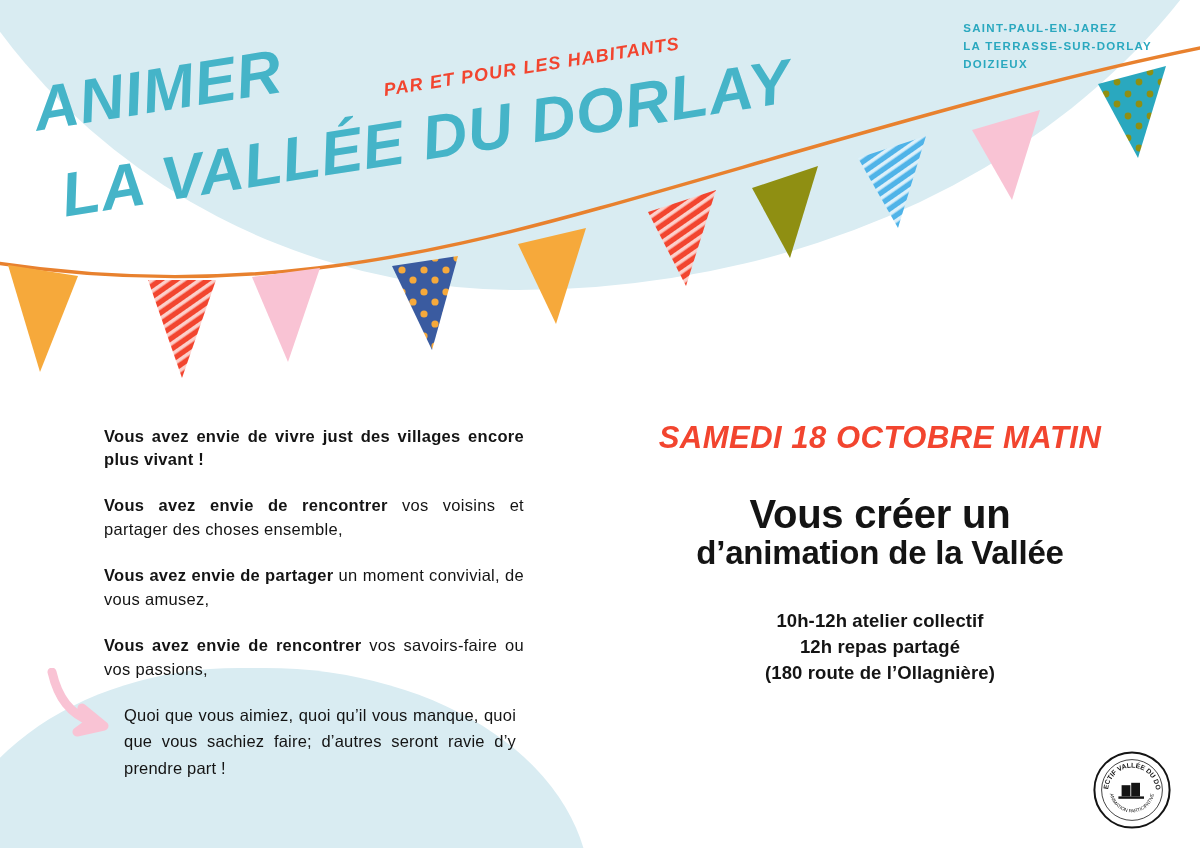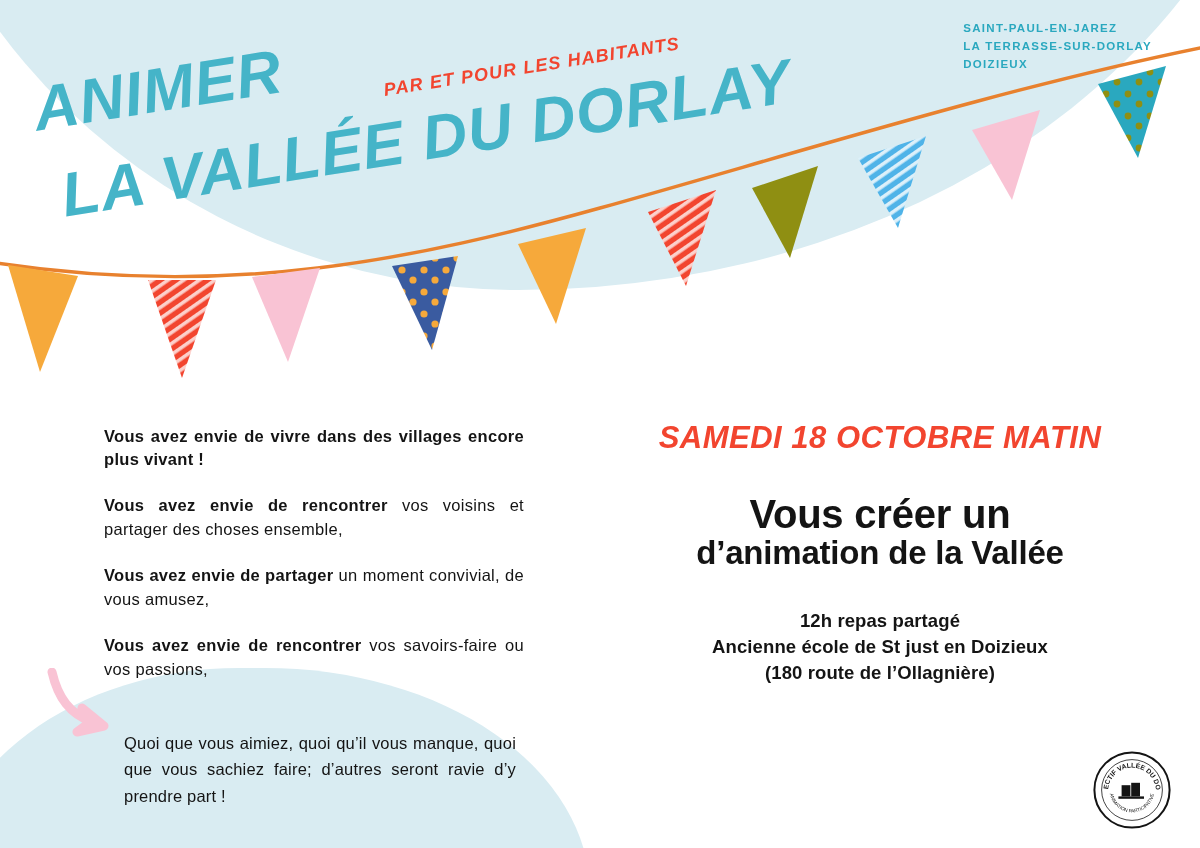--- a/index.html
+++ b/index.html
@@ -126,21 +126,21 @@
     line-height: 1.45;
     text-align: justify;
     letter-spacing: 0.3px;
   }
   .bullet b {
     font-weight: bold;
   }
   .closing {
     position: absolute;
     left: 124px;
-    top: 730px;
+    top: 702px;
     width: 392px;
     font-size: 16.5px;
     line-height: 1.6;
     text-align: justify;
     letter-spacing: 0.2px;
     z-index: 3;
   }
   .arrow {
     position: absolute;
     left: 44px;
@@ -254,21 +254,21 @@
 </div>
 
 <div class="villages">
   <div>SAINT-PAUL-EN-JAREZ</div>
   <div>LA TERRASSE-SUR-DORLAY</div>
   <div>DOIZIEUX</div>
 </div>
 
 <div class="left-col">
   <p class="bullet">
-    <b>Vous avez envie de vivre dans des villages encore plus vivant !</b><span></span>
+    <b>Vous avez envie de vivre just des villages encore plus vivant !</b><span></span>
   </p>
   <p class="bullet">
     <b>Vous avez envie de rencontrer</b><span> vos voisins et partager des choses ensemble,</span>
   </p>
   <p class="bullet">
     <b>Vous avez envie de partager</b><span> un moment convivial, de vous amusez,</span>
   </p>
   <p class="bullet">
     <b>Vous avez envie de rencontrer</b><span> vos savoirs-faire ou vos passions,</span>
   </p>
@@ -278,22 +278,22 @@
   <path d="M8 4 C 14 30 26 46 48 54 L 38 40 L 60 58 L 33 64 L 44 56" fill="none" stroke="#f9c3d4" stroke-width="9" stroke-linejoin="round" stroke-linecap="round"></path>
 </svg>
 
 <div class="closing">Quoi que vous aimiez, quoi qu’il vous manque, quoi que vous sachiez faire; d’autres seront ravie d’y prendre part !</div>
 
 <div class="right-col">
   <div class="date-line">SAMEDi 18 OCTOBRE MATiN</div>
   <div class="headline-1">Vous créer un</div>
   <div class="headline-3">d’animation de la Vallée</div>
   <div class="practical">
+    <div>10h-12h atelier collectif</div>
     <div>12h repas partagé</div>
-    <div>Ancienne école de St just en Doizieux</div>
     <div>(180 route de l’Ollagnière)</div>
   </div>
 </div>
 
 <svg class="logo-stamp" viewBox="0 0 100 100" xmlns="http://www.w3.org/2000/svg">
   <circle cx="50" cy="50" r="47" fill="none" stroke="#141414" stroke-width="2.5"></circle>
   <circle cx="50" cy="50" r="38" fill="none" stroke="#141414" stroke-width="1"></circle>
   <path id="arcTop" d="M 20 52 A 30 30 0 0 1 80 52" fill="none"></path>
   <path id="arcBot" d="M 22 50 A 28 28 0 0 0 78 50" fill="none"></path>
   <text font-size="8.5" font-family="Liberation Sans, sans-serif" font-weight="bold" fill="#141414">

